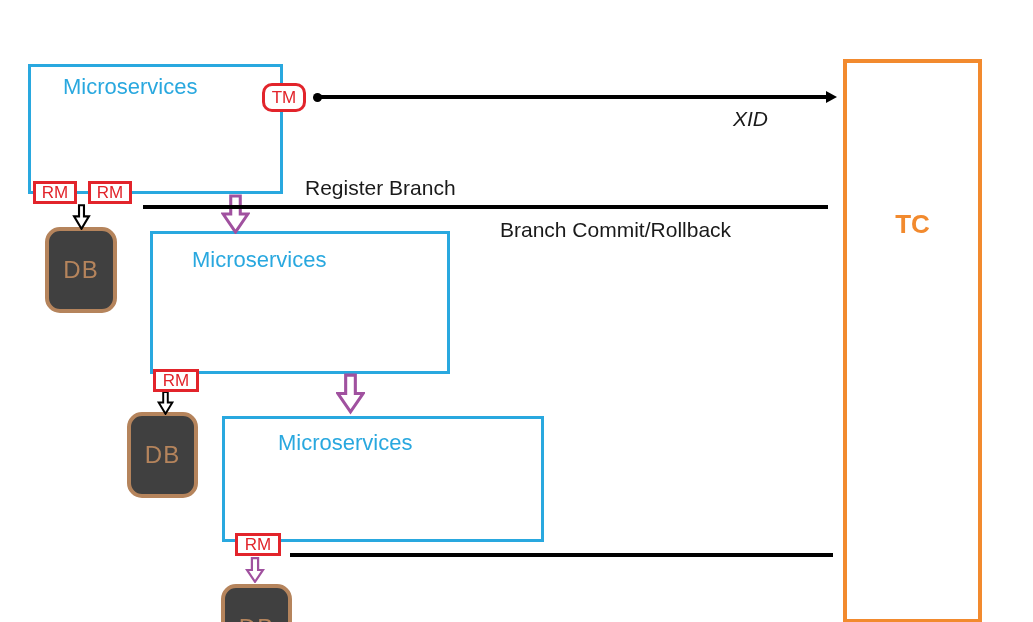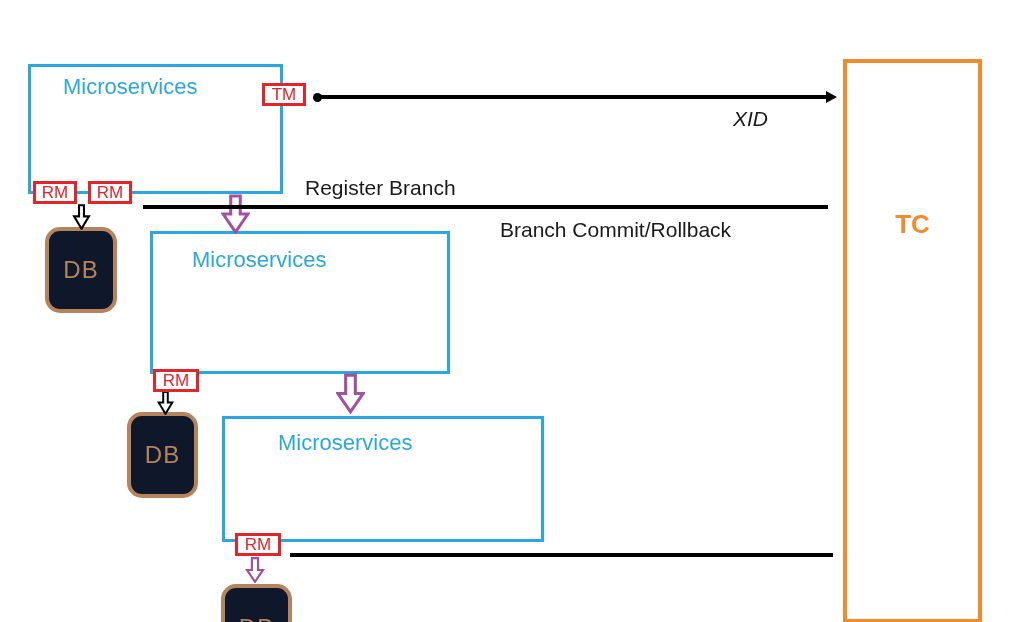--- a/index.html
+++ b/index.html
@@ -12,21 +12,21 @@
   .ms-box{border:3px solid #29A8DF;background:transparent;}
   .ms-label{color:#29A8DF;font-size:22px;white-space:nowrap;}
   
   .chip{
     border:3px solid #E2242B;background:#ffffff;color:#E2242B;
     display:flex;align-items:center;justify-content:center;
     font-size:17px;z-index:5;box-sizing:border-box;
   }
   
   .db-box{
-    border:4px solid #B5845C;border-radius:15px;background:#0f172a;
+    border:4px solid #B5845C;border-radius:15px;background:#404040;
     display:flex;align-items:center;justify-content:center;
     color:#B5845C;font-size:24px;letter-spacing:1px;box-sizing:border-box;
   }
   
   .tc-box{border:4px solid #F28A2E;background:#ffffff;box-sizing:border-box;}
   .tc-label{color:#F28A2E;font-size:26px;font-weight:bold;text-align:center;}
   
   .hline{background:#000000;height:4px;z-index:2;}
   .line-label{color:#1a1a1a;font-size:21px;white-space:nowrap;z-index:3;}
   .dot{width:9px;height:9px;border-radius:50%;background:#000;z-index:3;}
@@ -42,21 +42,21 @@
   }
 </style>
 </head>
 <body>
 
 <div id="canvas">
 
   <div class="abs ms-box" style="left:28px;top:20px;width:249px;height:124px;"></div>
   <div class="abs ms-label" style="left:63px;top:30px;">Microservices</div>
 
-  <div class="abs chip" style="left:262px;top:39px;width:44px;height:23px;">TM</div>
+  <div class="abs chip" style="left:262px;top:39px;width:44px;height:29px;border-radius:10px;">TM</div>
 
   <div class="abs dot" style="left:313px;top:49px;"></div>
   <div class="abs hline" style="left:318px;top:51px;width:510px;"></div>
   <div class="abs tri-right" style="left:826px;top:47px;"></div>
   <div class="abs line-label" style="left:733px;top:63px;font-style:italic;">XID</div>
 
   <div class="abs chip" style="left:33px;top:137px;width:44px;height:23px;">RM</div>
   <div class="abs chip" style="left:88px;top:137px;width:44px;height:23px;">RM</div>
 
   <div class="abs block-arrow" style="left:70px;top:160px;">

